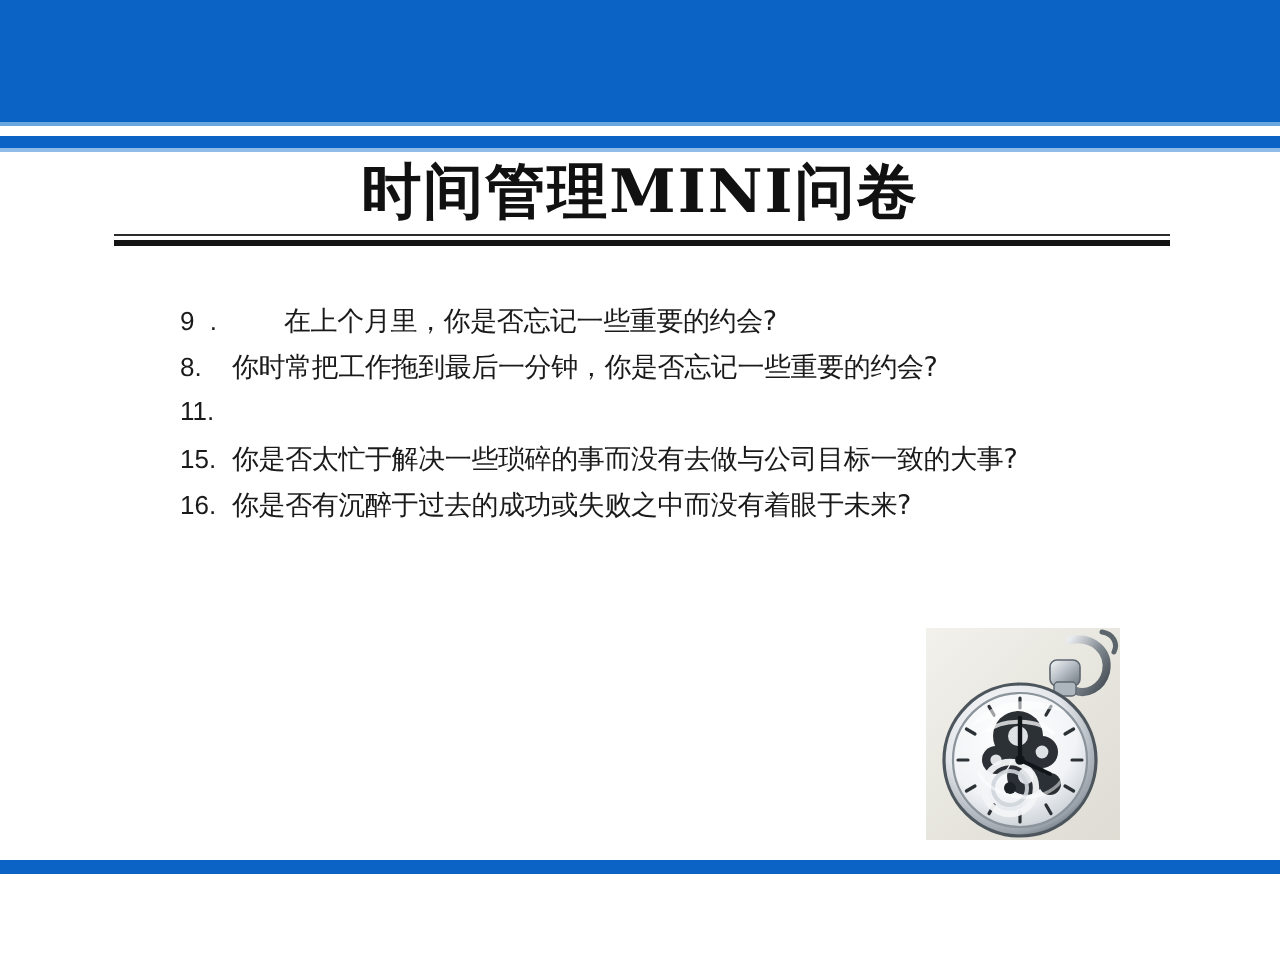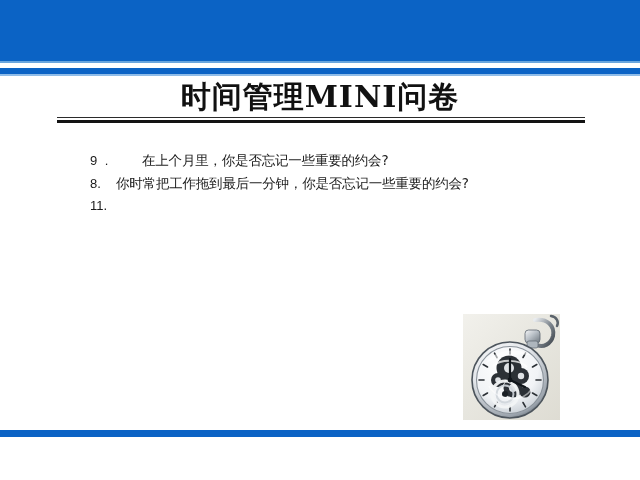--- a/index.html
+++ b/index.html
@@ -187,21 +187,29 @@
       <span class="item-text">你时常把工作拖到最后一分钟，你是否忘记一些重要的约会?</span>
     </div>
 
 
 
 
     <div class="list-item">
       <span class="item-num">11.</span>
     </div>
 
-
+    <div class="list-item">
+      <span class="item-num">15.</span>
+      <span class="item-text">你是否太忙于解决一些琐碎的事而没有去做与公司目标一致的大事?</span>
+    </div>
+
+    <div class="list-item">
+      <span class="item-num">16.</span>
+      <span class="item-text">你是否有沉醉于过去的成功或失败之中而没有着眼于未来?</span>
+    </div>
 
   </div>
 
   <div class="watch-figure">
     <svg class="watch-svg" viewBox="0 0 97 106" xmlns="http://www.w3.org/2000/svg">
       <defs>
         <radialGradient id="caseGrad" cx="40%" cy="32%" r="75%">
           <stop offset="0%" stop-color="#ffffff"></stop>
           <stop offset="55%" stop-color="#e3e6ea"></stop>
           <stop offset="88%" stop-color="#9aa2ab"></stop>

